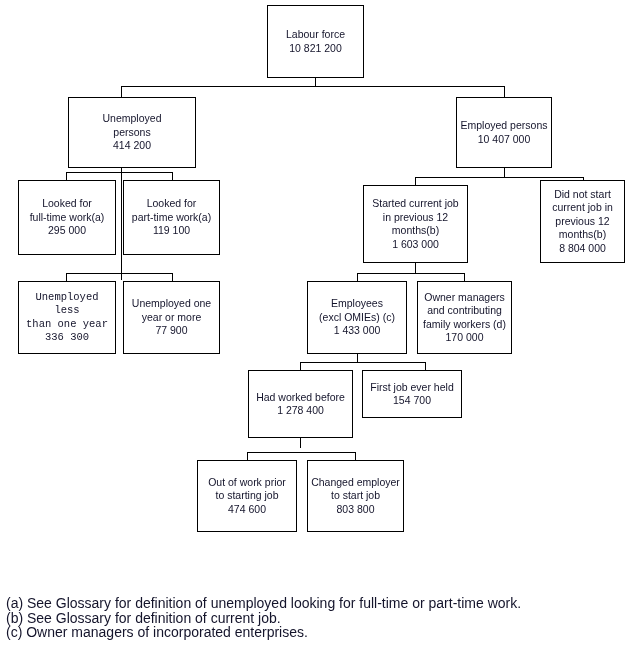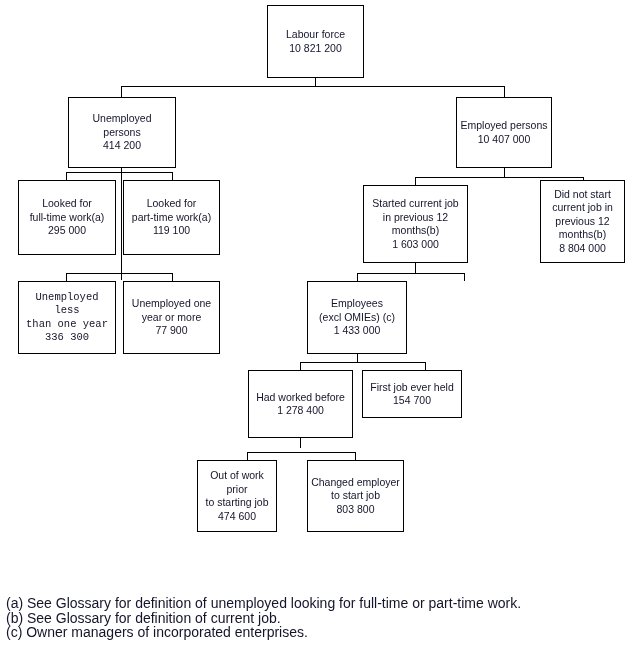--- a/index.html
+++ b/index.html
@@ -92,21 +92,21 @@
     <div class="connector v" style="left: 300px; top: 362px; height: 8px;"></div>
     <div class="connector v" style="left: 425px; top: 362px; height: 8px;"></div>
     <div class="connector v" style="left: 300px; top: 438px; height: 10px;"></div>
     <div class="connector h" style="left: 247px; top: 452px; width: 109px;"></div>
     <div class="connector v" style="left: 247px; top: 452px; height: 8px;"></div>
     <div class="connector v" style="left: 355px; top: 452px; height: 8px;"></div>
     <div class="node-box" style="left: 267px; top: 5px; width: 97px; height: 73px;">
       <span class="node-text">Labour force
 10 821 200</span>
     </div>
-    <div class="node-box" style="left: 68px; top: 97px; width: 108px; height: 71px;">
+    <div class="node-box" style="left: 68px; top: 97px; width: 128px; height: 71px;">
       <span class="node-text">Unemployed
 persons
 414 200</span>
     </div>
     <div class="node-box" style="left: 456px; top: 97px; width: 96px; height: 71px;">
       <span class="node-text">Employed persons
 10 407 000</span>
     </div>
     <div class="node-box" style="left: 18px; top: 180px; width: 98px; height: 75px;">
       <span class="node-text">Looked for
@@ -139,29 +139,35 @@
 current job in
 previous 12
 months(b)
 8 804 000</span>
     </div>
     <div class="node-box" style="left: 307px; top: 281px; width: 100px; height: 73px;">
       <span class="node-text">Employees
 (excl OMIEs) (c)
 1 433 000</span>
     </div>
+    <div class="node-box" style="left: 417px; top: 281px; width: 95px; height: 73px;">
+      <span class="node-text">Owner managers
+and contributing
+family workers (d)
+170 000</span>
+    </div>
     <div class="node-box" style="left: 248px; top: 370px; width: 105px; height: 68px;">
       <span class="node-text">Had worked before
 1 278 400</span>
     </div>
     <div class="node-box" style="left: 362px; top: 370px; width: 100px; height: 48px; align-items: center;">
       <span class="node-text">First job ever held
 154 700</span>
     </div>
-    <div class="node-box" style="left: 197px; top: 460px; width: 80px; height: 72px;">
+    <div class="node-box" style="left: 197px; top: 460px; width: 100px; height: 72px;">
       <span class="node-text">Out of work prior
 to starting job
 474 600</span>
     </div>
     <div class="node-box" style="left: 307px; top: 460px; width: 97px; height: 72px;">
       <span class="node-text">Changed employer
 to start job
 803 800</span>
     </div>
   </div>

